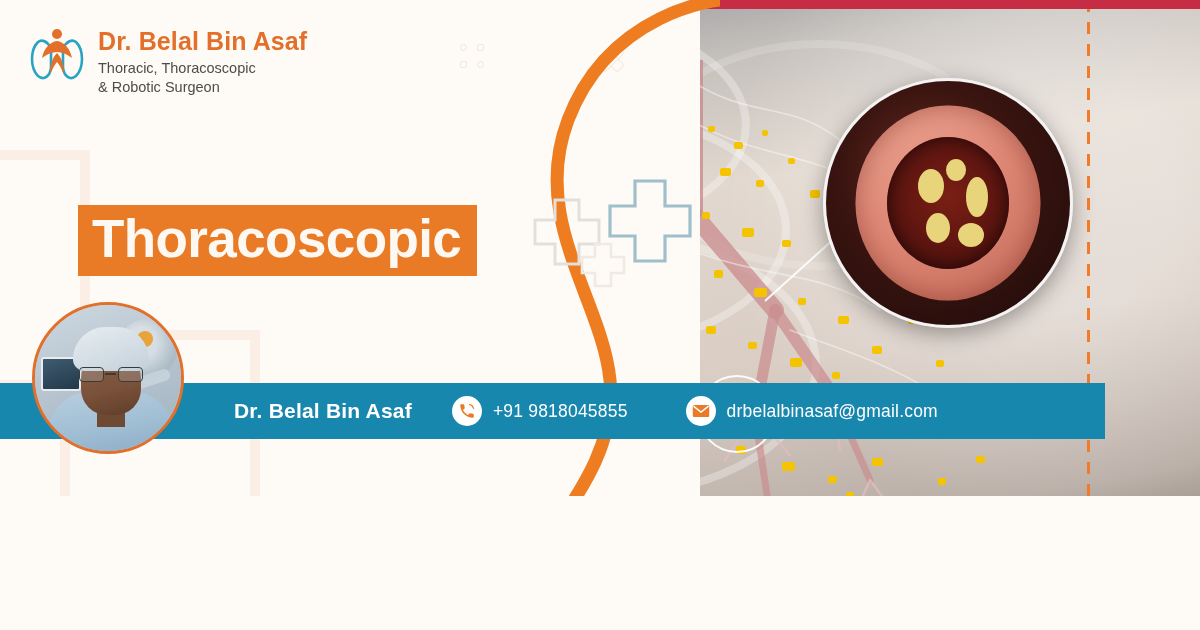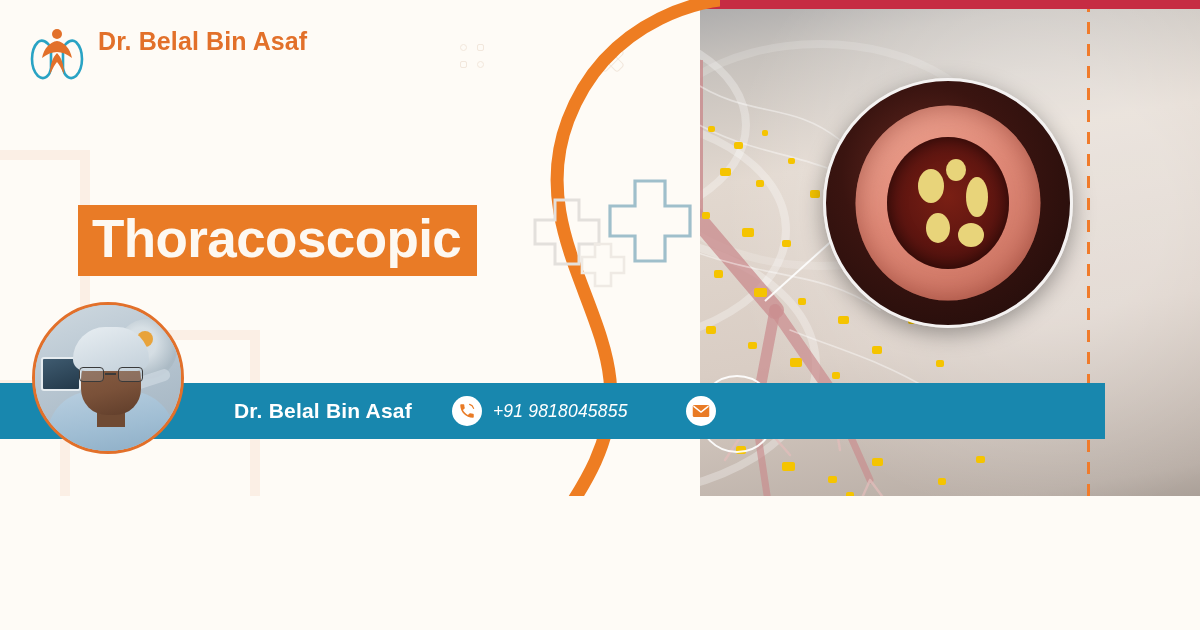--- a/index.html
+++ b/index.html
@@ -117,21 +117,21 @@
   .curve{ position:absolute; left:490px; top:0; width:230px; height:630px; z-index:5; pointer-events:none; }
 
   
   .contact-bar{
     position:absolute; left:0; bottom:57px; width:1105px; height:56px;
     background:#1887AE; z-index:12; display:flex; align-items:center;
   }
   .cb-inner{ display:flex; align-items:center; margin-left:234px; gap:0; }
   .cb-name{ color:#FFFFFF; font-size:21px; font-weight:bold; letter-spacing:.2px; }
   .cb-item{ display:flex; align-items:center; gap:11px; }
-  .cb-phone{ margin-left:40px;font-style:italic; }
+  .cb-phone{ margin-left:40px; }
   .cb-mail{ margin-left:58px; }
   .cb-icon{
     width:30px; height:30px; border-radius:50%; background:#FFFFFF;
     display:flex; align-items:center; justify-content:center; flex:0 0 30px;
   }
   .cb-val{ color:#FFFFFF; font-size:17.5px; letter-spacing:.2px; }
 
   
   .portrait{
     position:absolute; left:32px; bottom:42px; width:152px; height:152px; border-radius:50%;
@@ -334,20 +334,24 @@
   <div class="logo-block">
     <svg class="logo-mark" viewBox="0 0 62 62">
       <path d="M12 18 C 4 26, 4 44, 12 52 C 18 57, 24 52, 25 44 L 25 24 C 21 17, 16 15, 12 18 Z" fill="none" stroke="#29A3C4" stroke-width="2.6" stroke-linejoin="round"></path>
       <path d="M50 18 C 58 26, 58 44, 50 52 C 44 57, 38 52, 37 44 L 37 24 C 41 17, 46 15, 50 18 Z" fill="none" stroke="#29A3C4" stroke-width="2.6" stroke-linejoin="round"></path>
       <circle cx="31" cy="10" r="5" fill="#E2702A"></circle>
       <path d="M31 17 C 24 18, 18 24, 16 34 C 21 30, 26 28, 31 28 C 36 28, 41 30, 46 34 C 44 24, 38 18, 31 17 Z" fill="#E2702A"></path>
       <path d="M31 29 C 27 33, 24 40, 24 50 C 27 44, 29 40, 31 38 C 33 40, 35 44, 38 50 C 38 40, 35 33, 31 29 Z" fill="#E2702A"></path>
     </svg>
     <div class="logo-text">
       <div class="logo-name">Dr. Belal Bin Asaf</div>
+      <div class="logo-sub">
+        <span>Thoracic, Thoracoscopic</span><br>
+        <span>&amp; Robotic Surgeon</span>
+      </div>
     </div>
   </div>
 
   <div class="headline">
     <div class="hl-band">
       <div class="hl-line2">Thoracoscopic</div>
     </div>
   </div>
 
   <div class="contact-bar">
@@ -364,20 +368,21 @@
         <span class="cb-val">+91 9818045855</span>
       </div>
 
       <div class="cb-item cb-mail">
         <span class="cb-icon">
           <svg width="18" height="14" viewBox="0 0 24 18">
             <rect x="1" y="1" width="22" height="16" rx="2" fill="#E97B26"></rect>
             <path d="M2 2.5 12 10.5 22 2.5" fill="none" stroke="#FFFFFF" stroke-width="1.8" stroke-linejoin="round"></path>
           </svg>
         </span>
+        <span class="cb-val">drbelalbinasaf@gmail.com</span>
       </div>
     </div>
   </div>
 
   <div class="portrait">
     <div class="pg-bg"></div>
     <div class="pg-arm"></div>
     <div class="pg-arm2"></div>
     <div class="pg-amber"></div>
     <div class="pg-amber2"></div>

